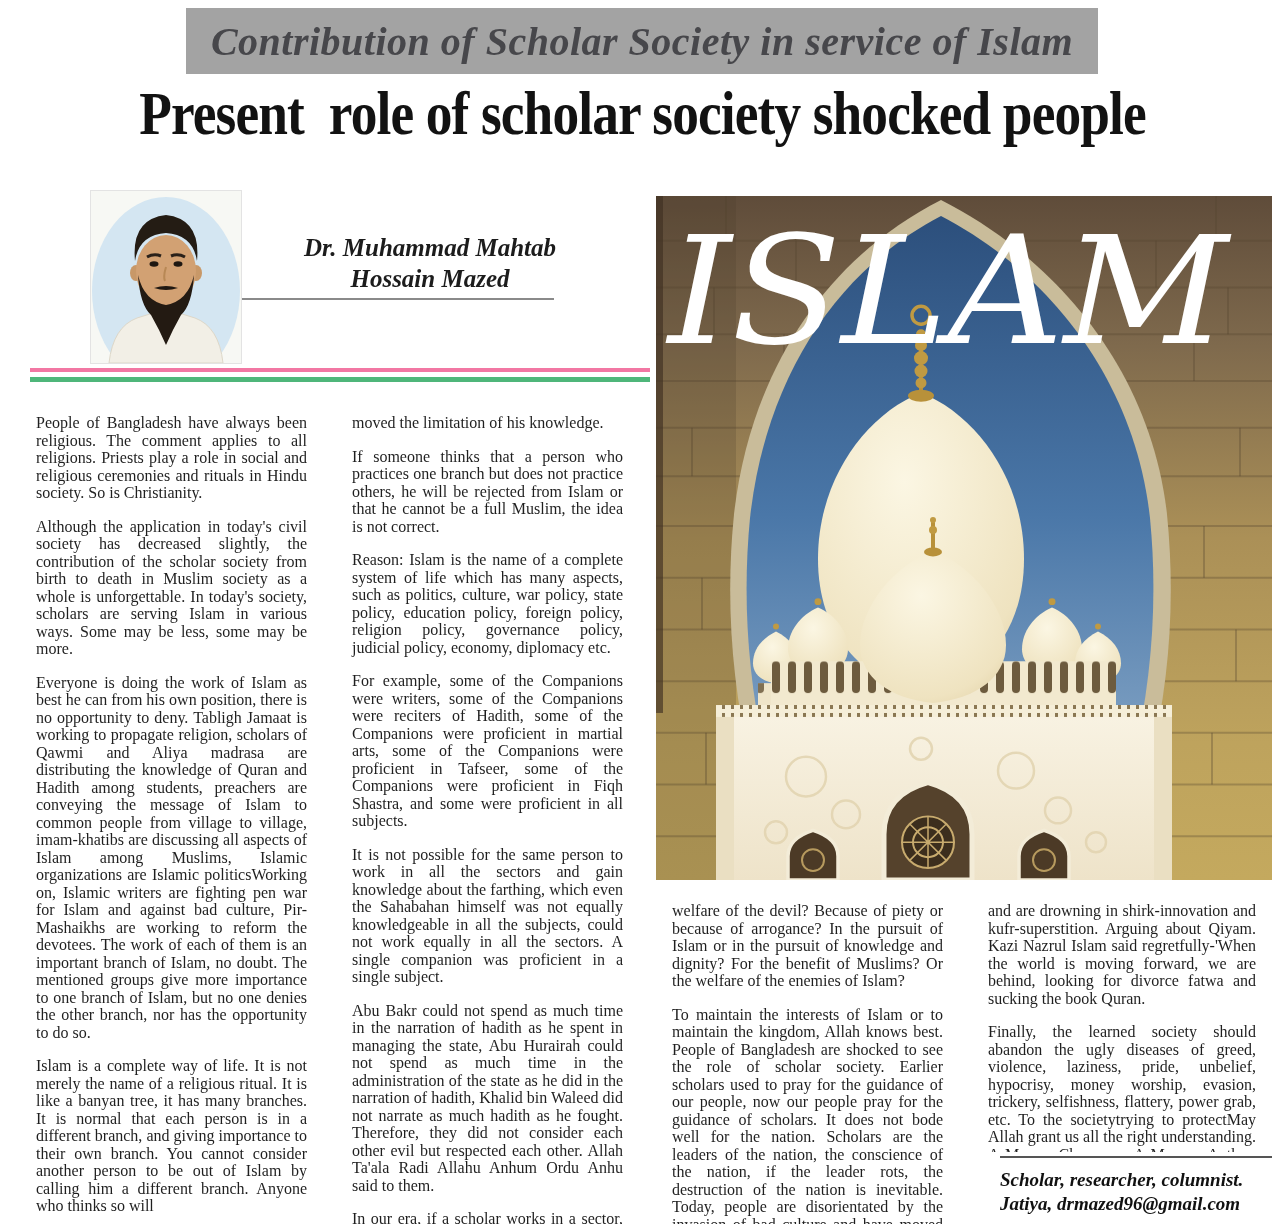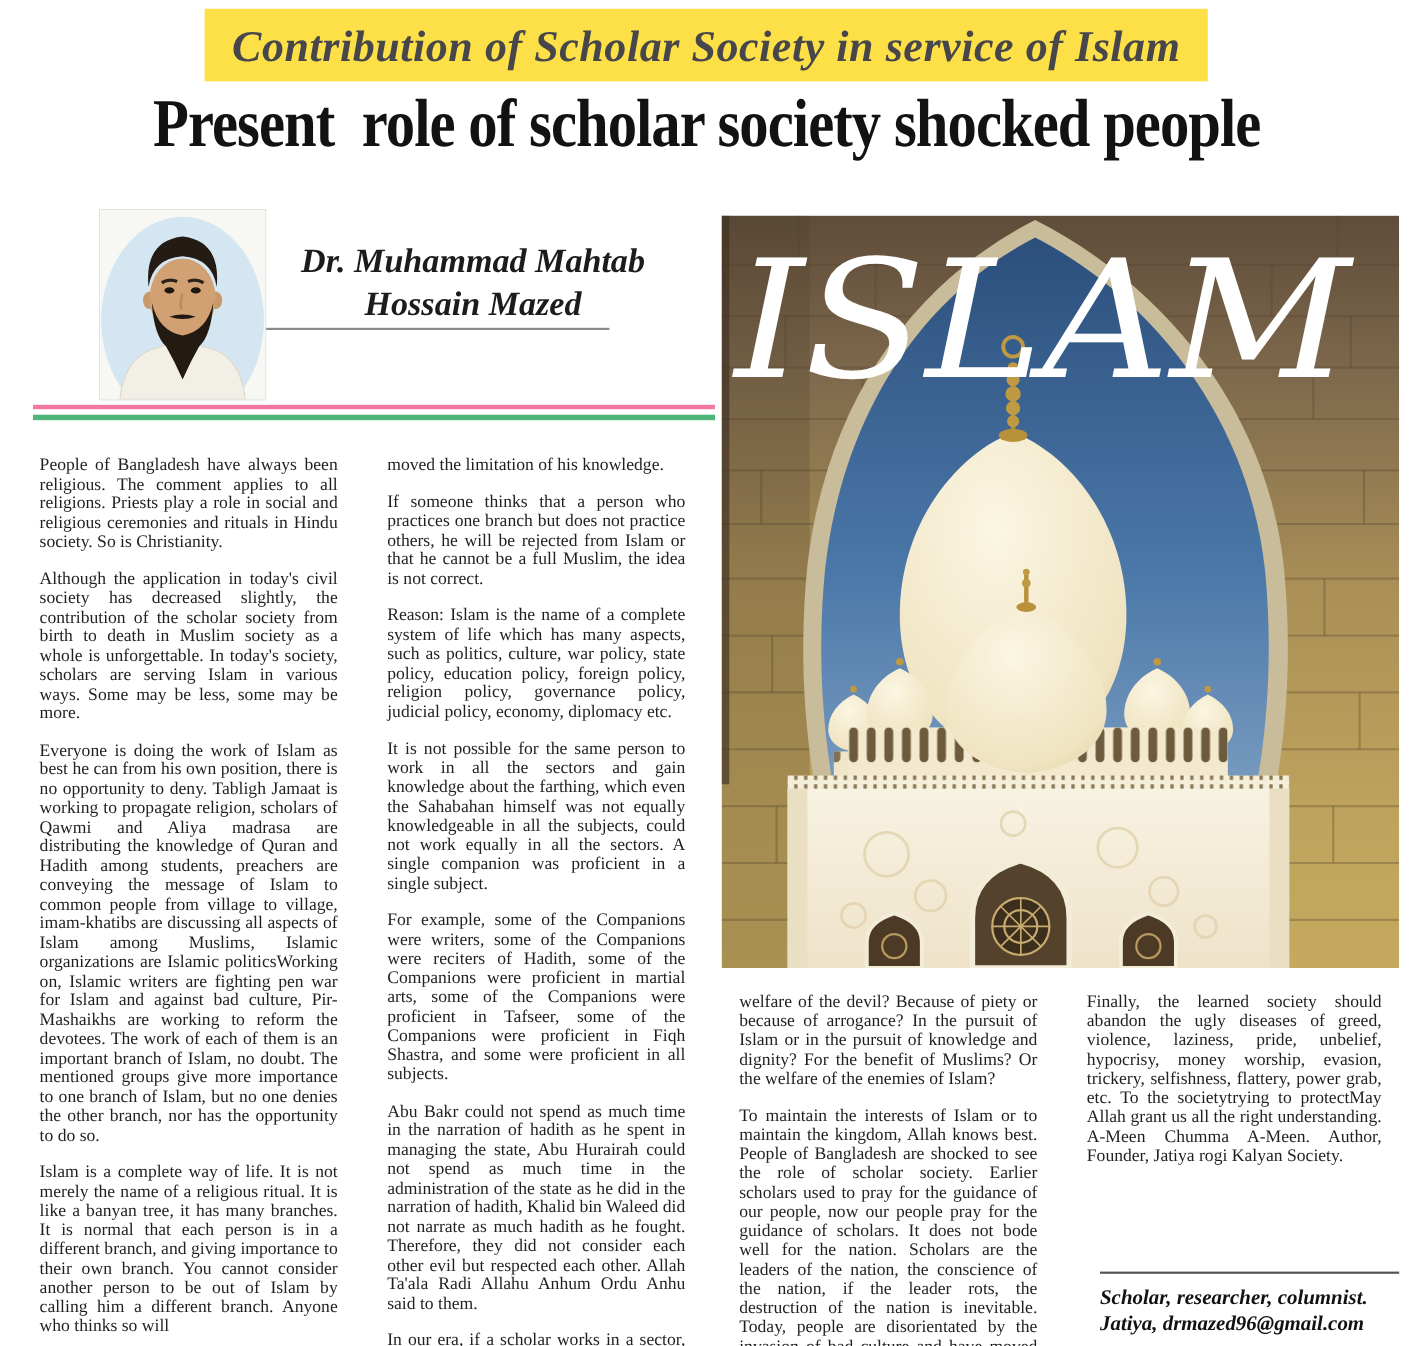--- a/index.html
+++ b/index.html
@@ -1,32 +1,32 @@
 <!DOCTYPE html>
 <html><head>
 <meta charset="utf-8">
 <style>
   html,body{margin:0;padding:0;background:#ffffff;}
   .page{position:relative;width:1285px;height:1224px;background:#fff;overflow:hidden;
         font-family:"Liberation Serif","DejaVu Serif",serif;color:#1f1f1f;}
 
   .banner{position:absolute;left:186px;top:8px;width:912px;height:66px;
-          background:#fde047;display:flex;align-items:center;justify-content:center;}
+          background:#a3a3a3;display:flex;align-items:center;justify-content:center;}
   .banner span{font-style:italic;font-weight:bold;font-size:40px;color:#47474b;
                font-family:"Liberation Serif",serif;letter-spacing:.5px;}
 
   .headline{position:absolute;left:0;top:78px;width:1285px;text-align:center;
             font-weight:bold;font-size:62px;color:#121212;white-space:pre;
             transform:scaleX(.86);transform-origin:center;
             font-family:"Liberation Serif",serif;letter-spacing:-1px;}
 
   .author-photo{position:absolute;left:90px;top:190px;width:150px;height:172px;
                 border:1px solid #e3e3e3;background:#f7f8f4;}
-  .author-name{position:absolute;left:248px;top:218px;width:364px;text-align:center;
-               font-weight:bold;font-style:italic;font-size:31px;line-height:1.25;color:#1c1c1c;}
+  .author-name{position:absolute;left:248px;top:232px;width:364px;text-align:center;
+               font-weight:bold;font-style:italic;font-size:25px;line-height:1.25;color:#1c1c1c;}
   .author-rule{position:absolute;left:242px;top:298px;width:312px;height:2px;background:#8a8a8a;}
 
   .rule-pink{position:absolute;left:30px;top:368px;width:620px;height:4px;background:#f277a3;}
   .rule-green{position:absolute;left:30px;top:377px;width:620px;height:5px;background:#4fb67a;}
 
   .mosque{position:absolute;left:656px;top:196px;width:616px;height:684px;font-style:italic;}
 
   .col{position:absolute;text-align:justify;font-size:16px;line-height:17.5px;}
   .col p{margin:16px;}
   .col1{left:20px;top:398px;width:303px;height:826px;overflow:hidden;}
@@ -187,32 +187,33 @@
     <p>People of Bangladesh have always been religious. The comment applies to all religions. Priests play a role in social and religious ceremonies and rituals in Hindu society. So is Christianity.</p>
     <p>Although the application in today's civil society has decreased slightly, the contribution of the scholar society from birth to death in Muslim society as a whole is unforgettable. In today's society, scholars are serving Islam in various ways. Some may be less, some may be more.</p>
     <p>Everyone is doing the work of Islam as best he can from his own position, there is no opportunity to deny. Tabligh Jamaat is working to propagate religion, scholars of Qawmi and Aliya madrasa are distributing the knowledge of Quran and Hadith among students, preachers are conveying the message of Islam to common people from village to village, imam-khatibs are discussing all aspects of Islam among Muslims, Islamic organizations are Islamic politicsWorking on, Islamic writers are fighting pen war for Islam and against bad culture, Pir-Mashaikhs are working to reform the devotees. The work of each of them is an important branch of Islam, no doubt. The mentioned groups give more importance to one branch of Islam, but no one denies the other branch, nor has the opportunity to do so.</p>
     <p>Islam is a complete way of life. It is not merely the name of a religious ritual. It is like a banyan tree, it has many branches. It is normal that each person is in a different branch, and giving importance to their own branch. You cannot consider another person to be out of Islam by calling him a different branch. Anyone who thinks so will</p>
   </div>
 
   <div class="col col2">
     <p>moved the limitation of his knowledge.</p>
     <p>If someone thinks that a person who practices one branch but does not practice others, he will be rejected from Islam or that he cannot be a full Muslim, the idea is not correct.</p>
     <p>Reason: Islam is the name of a complete system of life which has many aspects, such as politics, culture, war policy, state policy, education policy, foreign policy, religion policy, governance policy, judicial policy, economy, diplomacy etc.</p>
+    <p>For example, some of the Companions were writers, some of the Companions were reciters of Hadith, some of the Companions were proficient in martial arts, some of the Companions were proficient in Tafseer, some of the Companions were proficient in Fiqh Shastra, and some were proficient in all subjects.</p>
     <p>It is not possible for the same person to work in all the sectors and gain knowledge about the farthing, which even the Sahabahan himself was not equally knowledgeable in all the subjects, could not work equally in all the sectors. A single companion was proficient in a single subject.</p>
-    <p>For example, some of the Companions were writers, some of the Companions were reciters of Hadith, some of the Companions were proficient in martial arts, some of the Companions were proficient in Tafseer, some of the Companions were proficient in Fiqh Shastra, and some were proficient in all subjects.</p>
     <p>Abu Bakr could not spend as much time in the narration of hadith as he spent in managing the state, Abu Hurairah could not spend as much time in the administration of the state as he did in the narration of hadith, Khalid bin Waleed did not narrate as much hadith as he fought. Therefore, they did not consider each other evil but respected each other. Allah Ta'ala Radi Allahu Anhum Ordu Anhu said to them.</p>
     <p>In our era, if a scholar works in a sector, then I do not understand what his crime is. Why are we opposing each other, why are we insulting each other, why are we saying Kafir, Fasek, Munafek, Batpar Jahel, Dalal, Gumrah, Misguided etc.? For Islam? Or for personal gain? To please God? Or for Nafs Tabedari? In the welfare of Islam? Or the</p>
   </div>
 
   <div class="col col3">
     <p>welfare of the devil? Because of piety or because of arrogance? In the pursuit of Islam or in the pursuit of knowledge and dignity? For the benefit of Muslims? Or the welfare of the enemies of Islam?</p>
     <p>To maintain the interests of Islam or to maintain the kingdom, Allah knows best. People of Bangladesh are shocked to see the role of scholar society. Earlier scholars used to pray for the guidance of our people, now our people pray for the guidance of scholars. It does not bode well for the nation. Scholars are the leaders of the nation, the conscience of the nation, if the leader rots, the destruction of the nation is inevitable. Today, people are disorientated by the invasion of bad culture and have moved away from Islam by miles and miles</p>
   </div>
 
   <div class="col col4">
+    <p>and are drowning in shirk-innovation and kufr-superstition. Arguing about Qiyam. Kazi Nazrul Islam said regretfully-'When the world is moving forward, we are behind, looking for divorce fatwa and sucking the book Quran.</p>
     <p>Finally, the learned society should abandon the ugly diseases of greed, violence, laziness, pride, unbelief, hypocrisy, money worship, evasion, trickery, selfishness, flattery, power grab, etc. To the societytrying to protectMay Allah grant us all the right understanding. A-Meen Chumma A-Meen. Author, Founder, Jatiya rogi Kalyan Society.</p>
   </div>
 
   <div class="footer">
     <div class="frule"></div>
     <div>Scholar, researcher, columnist.</div>
     <div>Jatiya, drmazed96@gmail.com</div>
   </div>
 
 </div>

